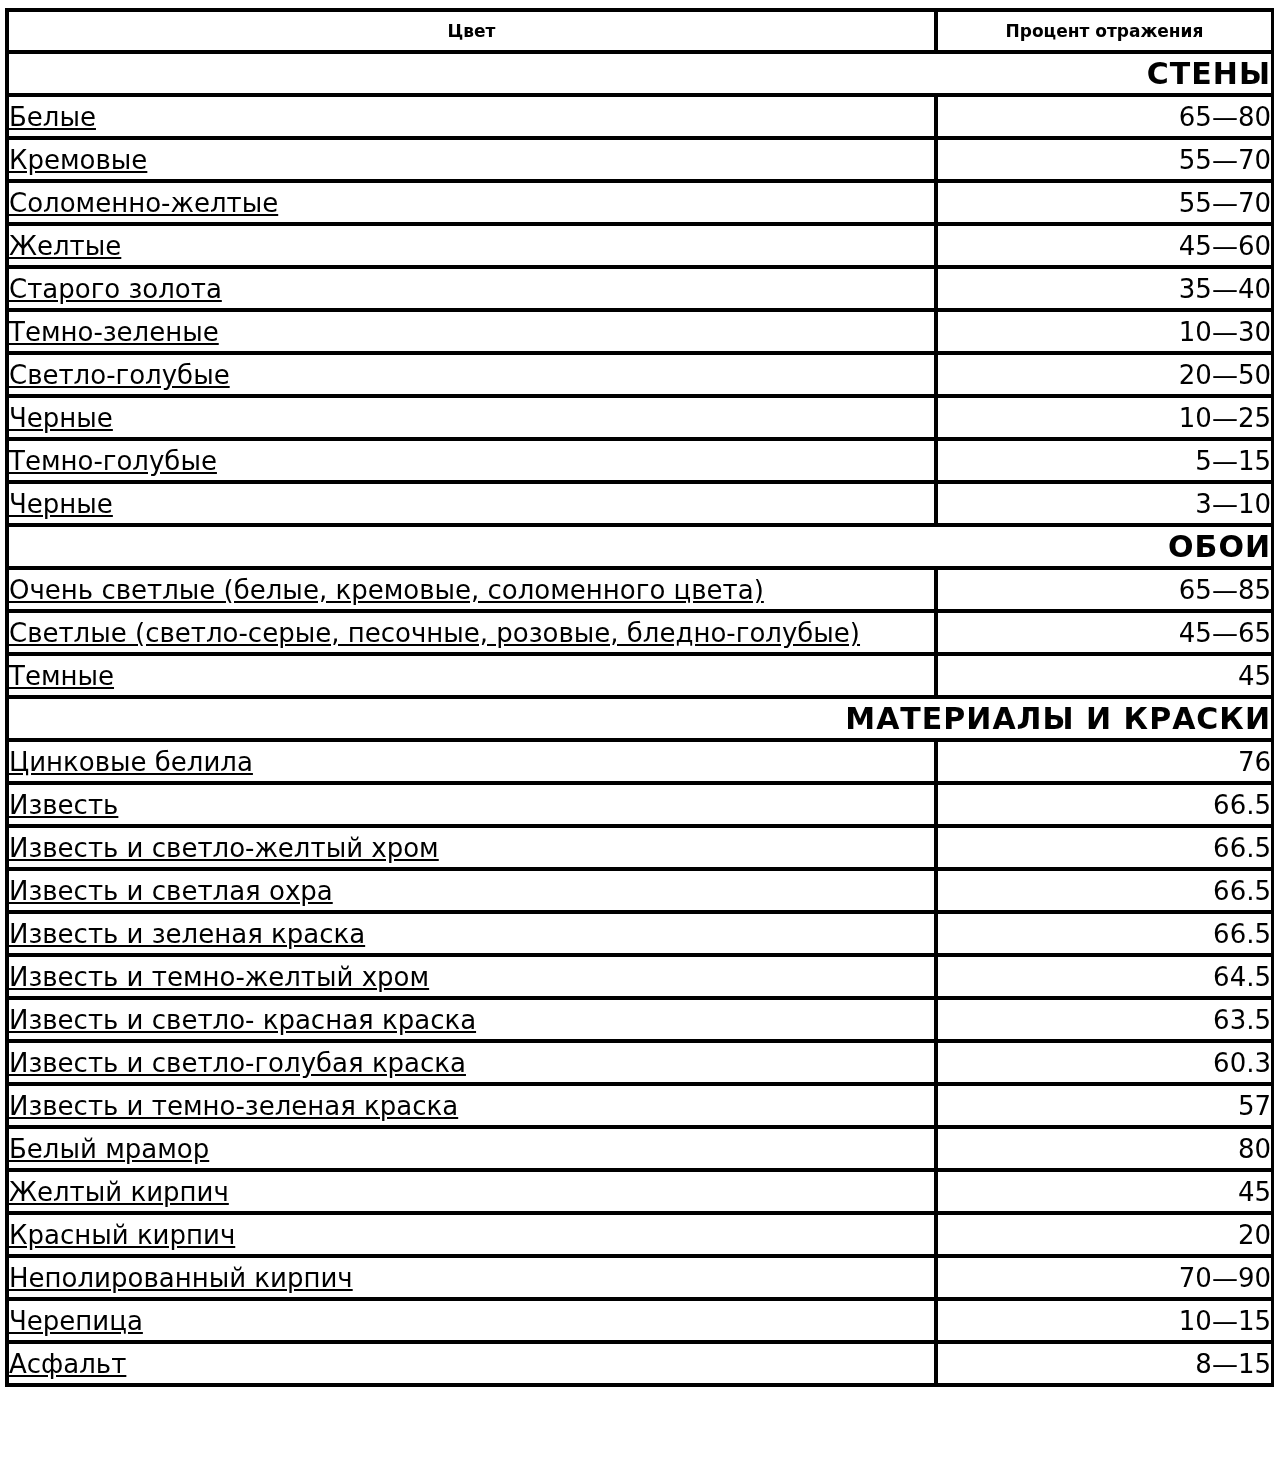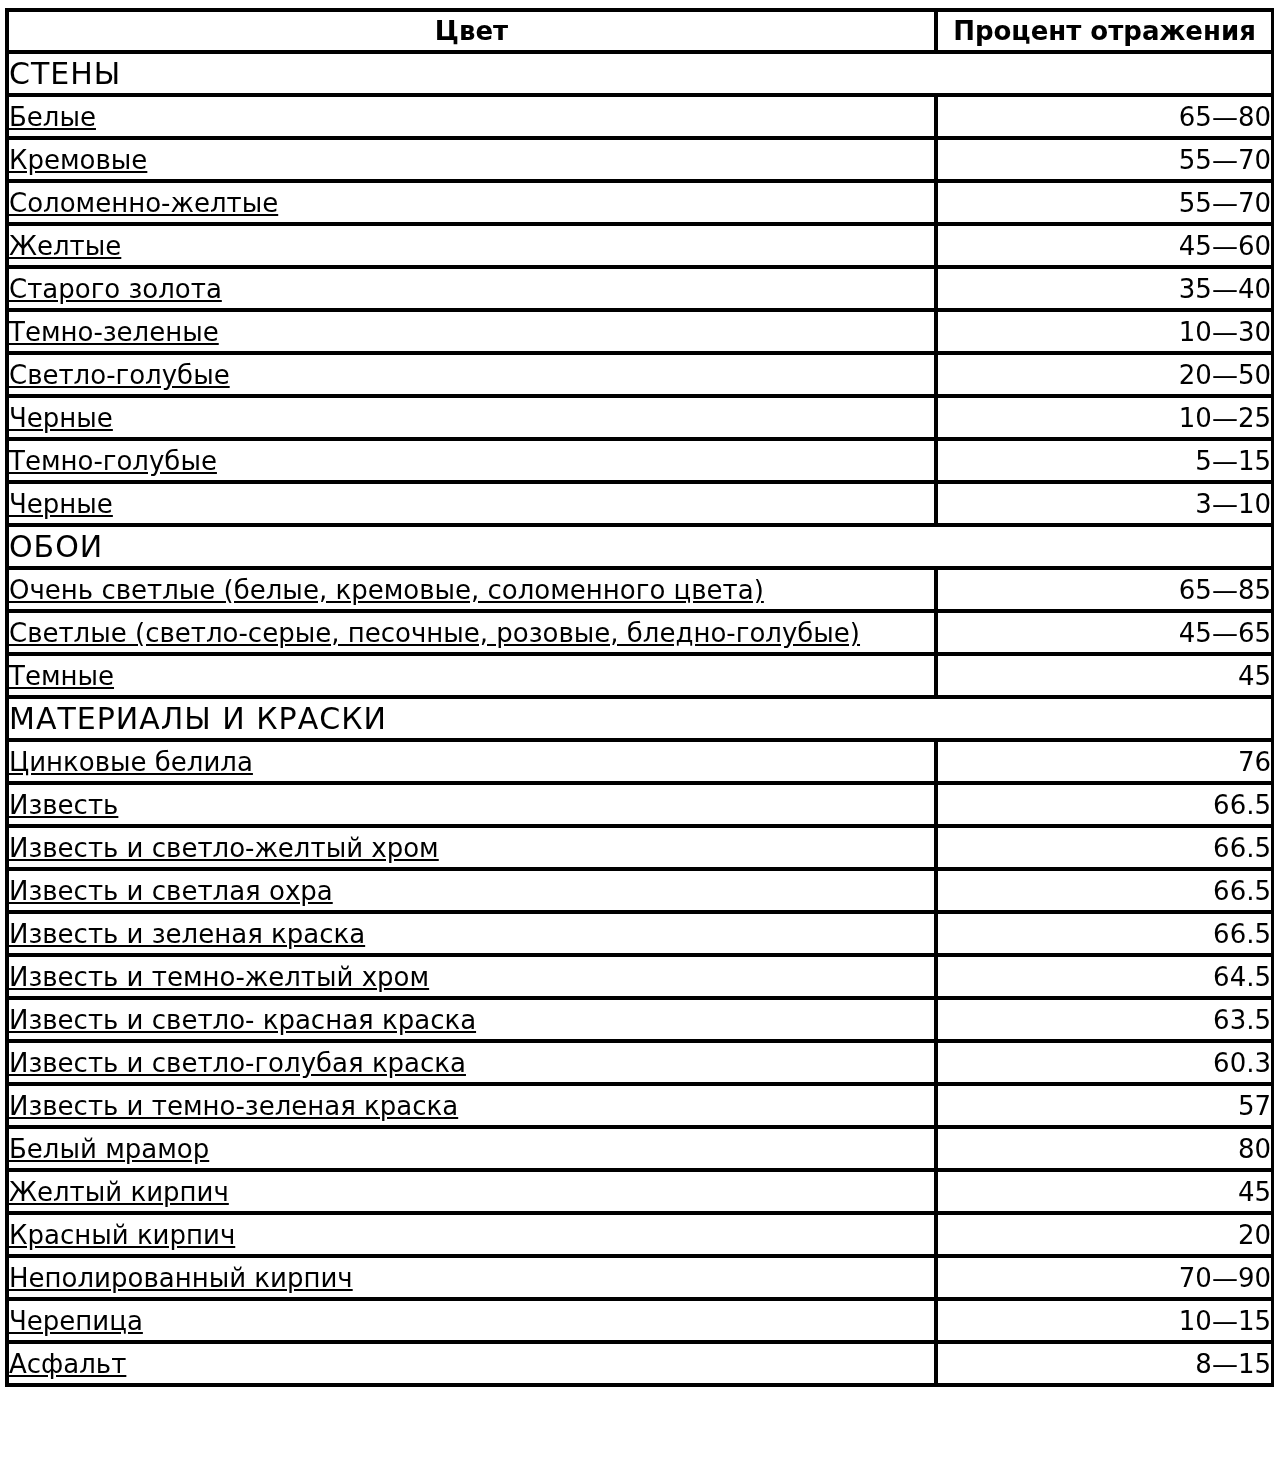--- a/index.html
+++ b/index.html
@@ -25,30 +25,30 @@
   table.refl col.c2 { width: 337px; }
   table.refl th,
   table.refl td {
     border: 4px solid #000000;
     padding: 0;
     vertical-align: middle;
     overflow: hidden;
   }
   th.col-header {
     height: 38px;
-    font-size: 26px;
+    font-size: 17px;
     font-weight: bold;
     text-align: center;
     line-height: 1;
   }
   td.section-cell {
     height: 39px;
     font-size: 30px;
-    font-weight: normal;
-    text-align: left;
+    font-weight: bold;
+    text-align: right;
     letter-spacing: 1px;
     line-height: 1;
   }
   td.label-cell {
     height: 39px;
     font-size: 26px;
     text-align: left;
     padding-left: 8px;
     white-space: pre;
     line-height: 1;

